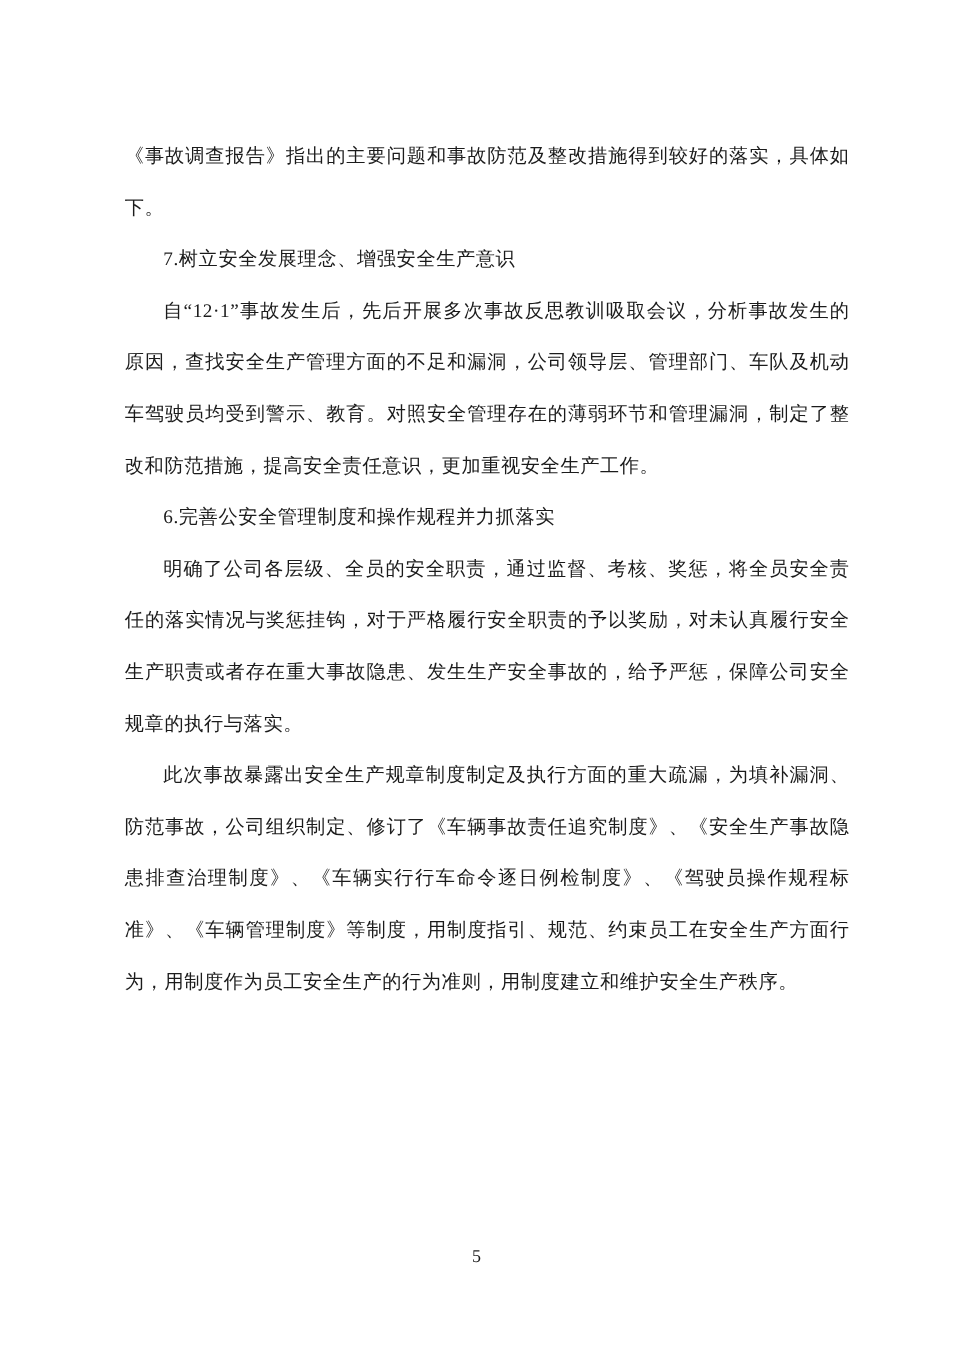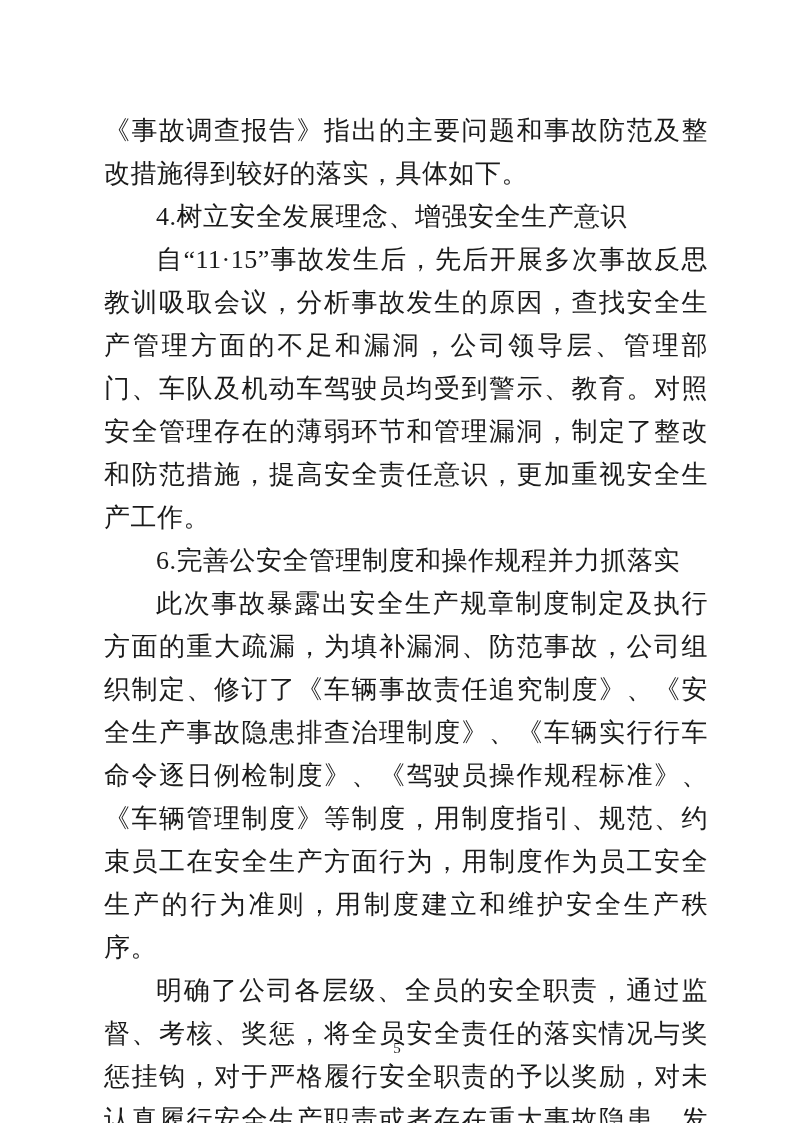--- a/index.html
+++ b/index.html
@@ -20,21 +20,21 @@
 
   .content {
     position: absolute;
     left: 104px;
     top: 109px;
     width: 604px;
     color: #1b1b1b;
   }
 
   .para {
-    font-size: 26px;
+    font-size: 16px;
     line-height: 43px;
     text-align: justify;
     text-justify: inter-character;
     letter-spacing: 0.5px;
     word-break: break-all;
   }
 
   .para.indent {
     text-indent: 2em;
   }
@@ -51,26 +51,26 @@
   }
 </style>
 </head>
 <body>
 
 <div class="page">
 
   <div class="content">
     <p class="para">《事故调查报告》指出的主要问题和事故防范及整改措施得到较好的落实，具体如下。</p>
 
-    <p class="para indent">4.树立安全发展理念、增强安全生产意识</p>
+    <p class="para indent">7.树立安全发展理念、增强安全生产意识</p>
 
-    <p class="para indent">自“11·15”事故发生后，先后开展多次事故反思教训吸取会议，分析事故发生的原因，查找安全生产管理方面的不足和漏洞，公司领导层、管理部门、车队及机动车驾驶员均受到警示、教育。对照安全管理存在的薄弱环节和管理漏洞，制定了整改和防范措施，提高安全责任意识，更加重视安全生产工作。</p>
+    <p class="para indent">自“12·1”事故发生后，先后开展多次事故反思教训吸取会议，分析事故发生的原因，查找安全生产管理方面的不足和漏洞，公司领导层、管理部门、车队及机动车驾驶员均受到警示、教育。对照安全管理存在的薄弱环节和管理漏洞，制定了整改和防范措施，提高安全责任意识，更加重视安全生产工作。</p>
 
     <p class="para indent">6.完善公安全管理制度和操作规程并力抓落实</p>
 
+    <p class="para indent">明确了公司各层级、全员的安全职责，通过监督、考核、奖惩，将全员安全责任的落实情况与奖惩挂钩，对于严格履行安全职责的予以奖励，对未认真履行安全生产职责或者存在重大事故隐患、发生生产安全事故的，给予严惩，保障公司安全规章的执行与落实。</p>
+
     <p class="para indent">此次事故暴露出安全生产规章制度制定及执行方面的重大疏漏，为填补漏洞、防范事故，公司组织制定、修订了《车辆事故责任追究制度》、《安全生产事故隐患排查治理制度》、《车辆实行行车命令逐日例检制度》、《驾驶员操作规程标准》、《车辆管理制度》等制度，用制度指引、规范、约束员工在安全生产方面行为，用制度作为员工安全生产的行为准则，用制度建立和维护安全生产秩序。</p>
-
-    <p class="para indent">明确了公司各层级、全员的安全职责，通过监督、考核、奖惩，将全员安全责任的落实情况与奖惩挂钩，对于严格履行安全职责的予以奖励，对未认真履行安全生产职责或者存在重大事故隐患、发生生产安全事故的，给予严惩，保障公司安全规章的执行与落实。</p>
   </div>
 
   <div class="page-number">5</div>
 
 </div>
 
 </body></html>

